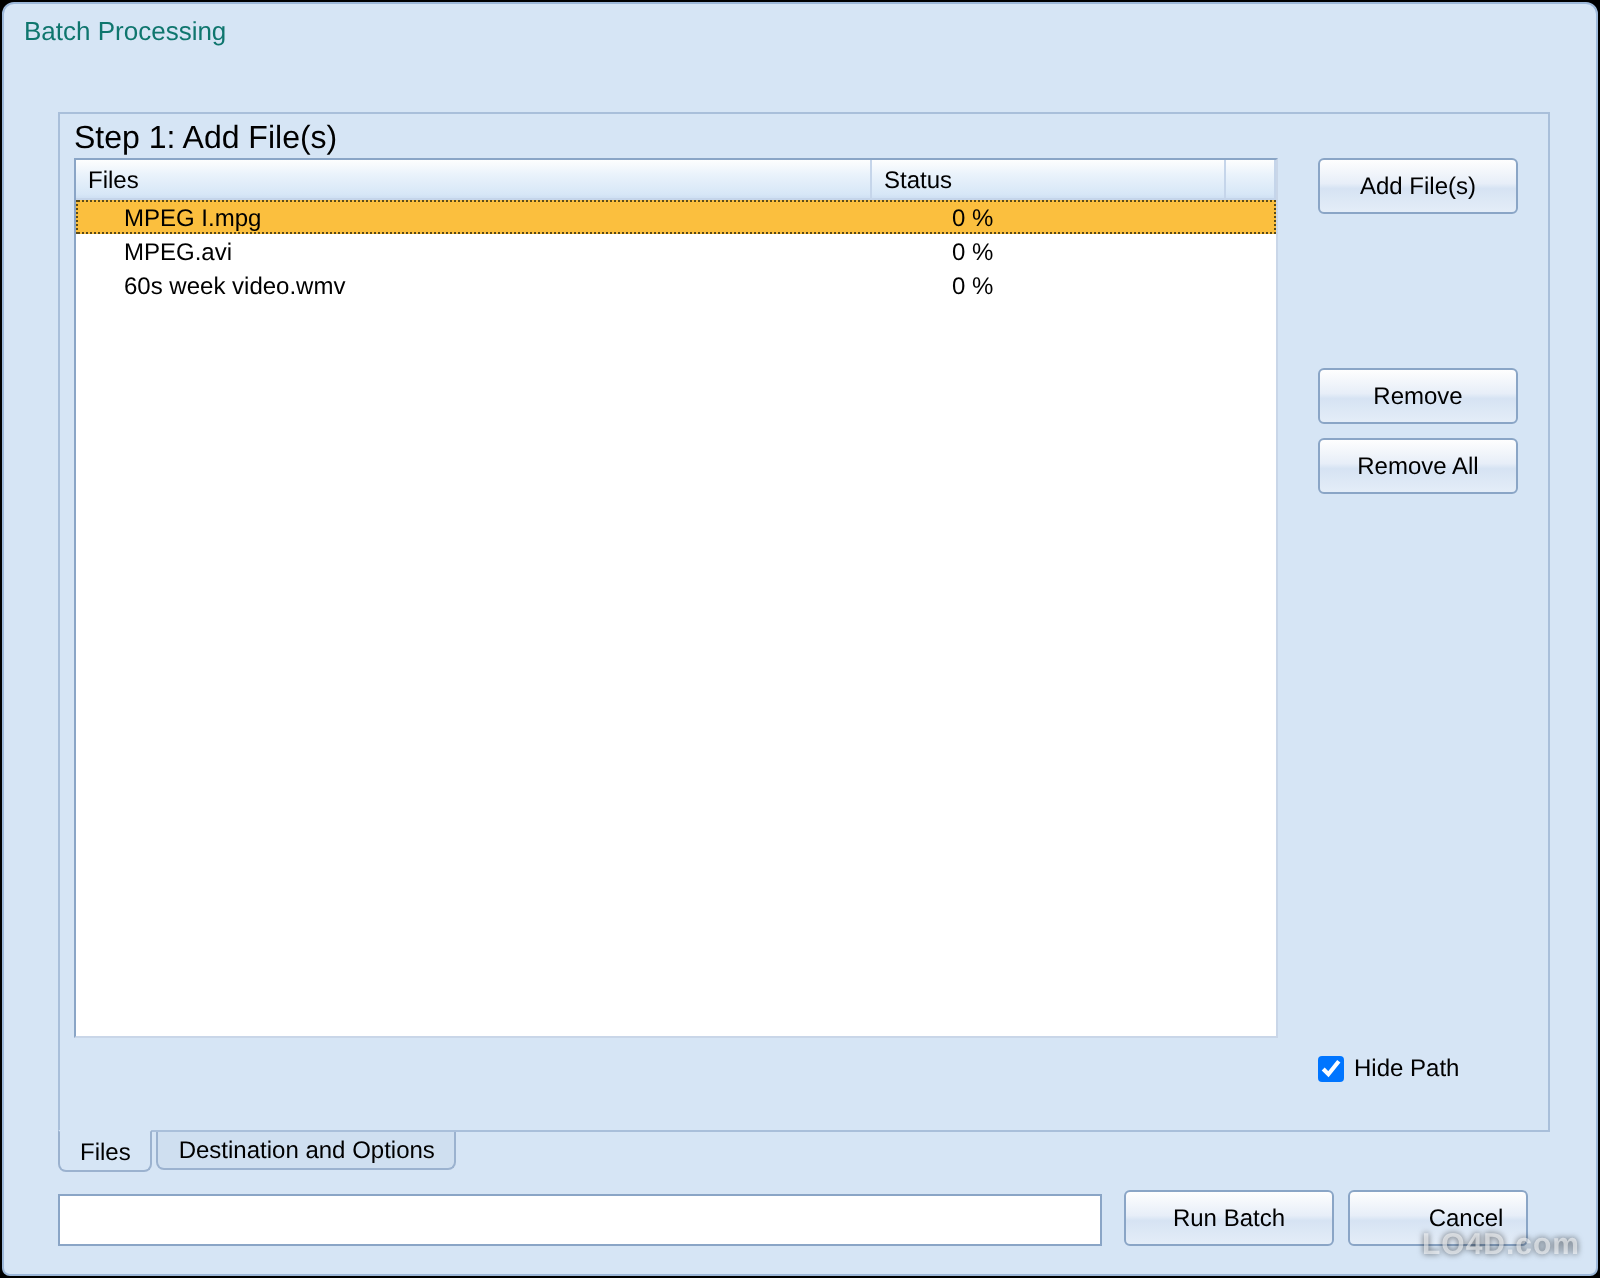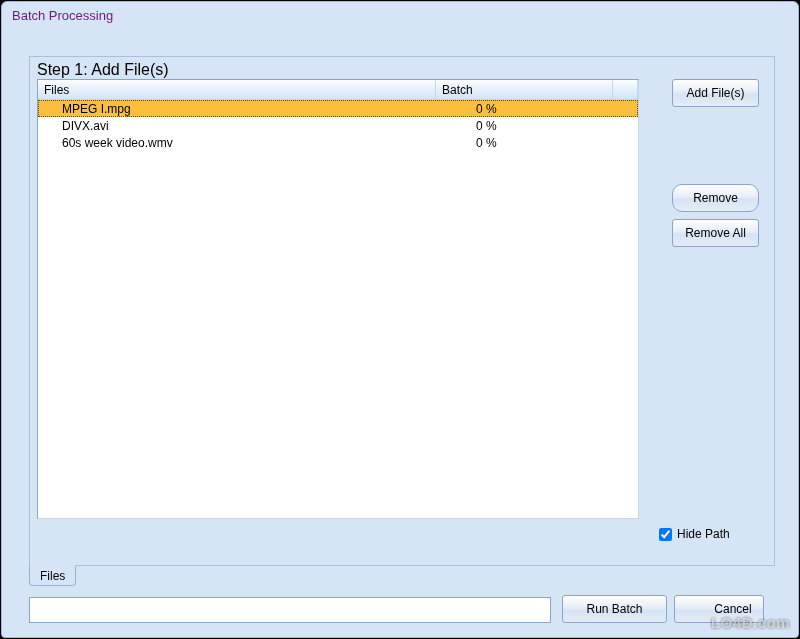--- a/index.html
+++ b/index.html
@@ -16,21 +16,21 @@
     position: absolute;
     left: 1px; top: 1px;
     width: 798px; height: 637px;
     background: #d6e5f5;
     border: 1px solid #9db8d9;
     border-radius: 6px 6px 4px 4px;
   }
   .titlebar {
     height: 28px;
     padding: 6px 10px 0 10px;
-    color: #701a75;
+    color: #0f766e;
     font-size: 13px;
   }
   .panel {
     position: absolute;
     left: 27px; top: 54px;
     width: 746px; height: 510px;
     border: 1px solid #a9bfda;
     background: #d6e5f5;
   }
   .step-label {
@@ -82,30 +82,30 @@
     padding-left: 24px;
     white-space: nowrap;
     overflow: hidden;
   }
   .lv-cell-status {
     flex: 0 0 177px;
     padding-left: 40px;
   }
   .btn {
     position: absolute;
-    width: 87px; height: 28px;
+    width: 100px; height: 28px;
     background: linear-gradient(#fefefe, #e7eef8 45%, #d6e3f3 55%, #e4edf8);
     border: 1px solid #8aa5c6;
     border-radius: 3px;
     font: 12px Tahoma, Arial, sans-serif;
     cursor: pointer;
     padding: 0;
   }
   .btn-addfiles { right: 15px; top: 22px; }
-  .btn-remove { right: 15px; top: 127px; border-radius: 10px; }
+  .btn-remove { right: 15px; top: 127px; }
   .btn-removeall { right: 15px; top: 162px; }
   .hidepath-wrap {
     position: absolute;
     right: 15px; bottom: 24px;
     width: 100px;
     display: flex; align-items: center;
     gap: 5px;
   }
   .hidepath-wrap input { margin: 0; }
   .tabsrow {
@@ -172,30 +172,30 @@
   <div class="titlebar">
     <span>Batch Processing</span>
   </div>
 
   <div class="panel">
     <div class="step-label">Step 1: Add File(s)</div>
 
     <div class="listview">
       <div class="lv-header">
         <div class="col col-files">Files</div>
-        <div class="col col-status">Batch</div>
+        <div class="col col-status">Status</div>
         <div class="col col-pad"></div>
       </div>
       <div class="lv-body" id="lv-body">
           <div class="lv-row selected">
             <div class="lv-cell-file">MPEG I.mpg</div>
             <div class="lv-cell-status">0 %</div>
           </div>
           <div class="lv-row">
-            <div class="lv-cell-file">DIVX.avi</div>
+            <div class="lv-cell-file">MPEG.avi</div>
             <div class="lv-cell-status">0 %</div>
           </div>
           <div class="lv-row">
             <div class="lv-cell-file">60s week video.wmv</div>
             <div class="lv-cell-status">0 %</div>
           </div>
         </div>
     </div>
 
     <button class="btn btn-addfiles">Add File(s)</button>
@@ -203,20 +203,21 @@
     <button class="btn btn-removeall">Remove All</button>
 
     <label class="hidepath-wrap">
       <input type="checkbox" id="hidepath-cb" checked="" style="">
       <span>Hide Path</span>
     </label>
   </div>
 
   <div class="tabsrow">
     <div class="tab active">Files</div>
+    <div class="tab inactive">Destination and Options</div>
   </div>
 
   <input class="bottom-input" type="text" value="" style="">
 
   <button class="btn btn-run">Run Batch</button>
   <button class="btn btn-cancel">Cancel</button>
 
 </div>
 
 <div class="watermark">LO4D.com</div>

